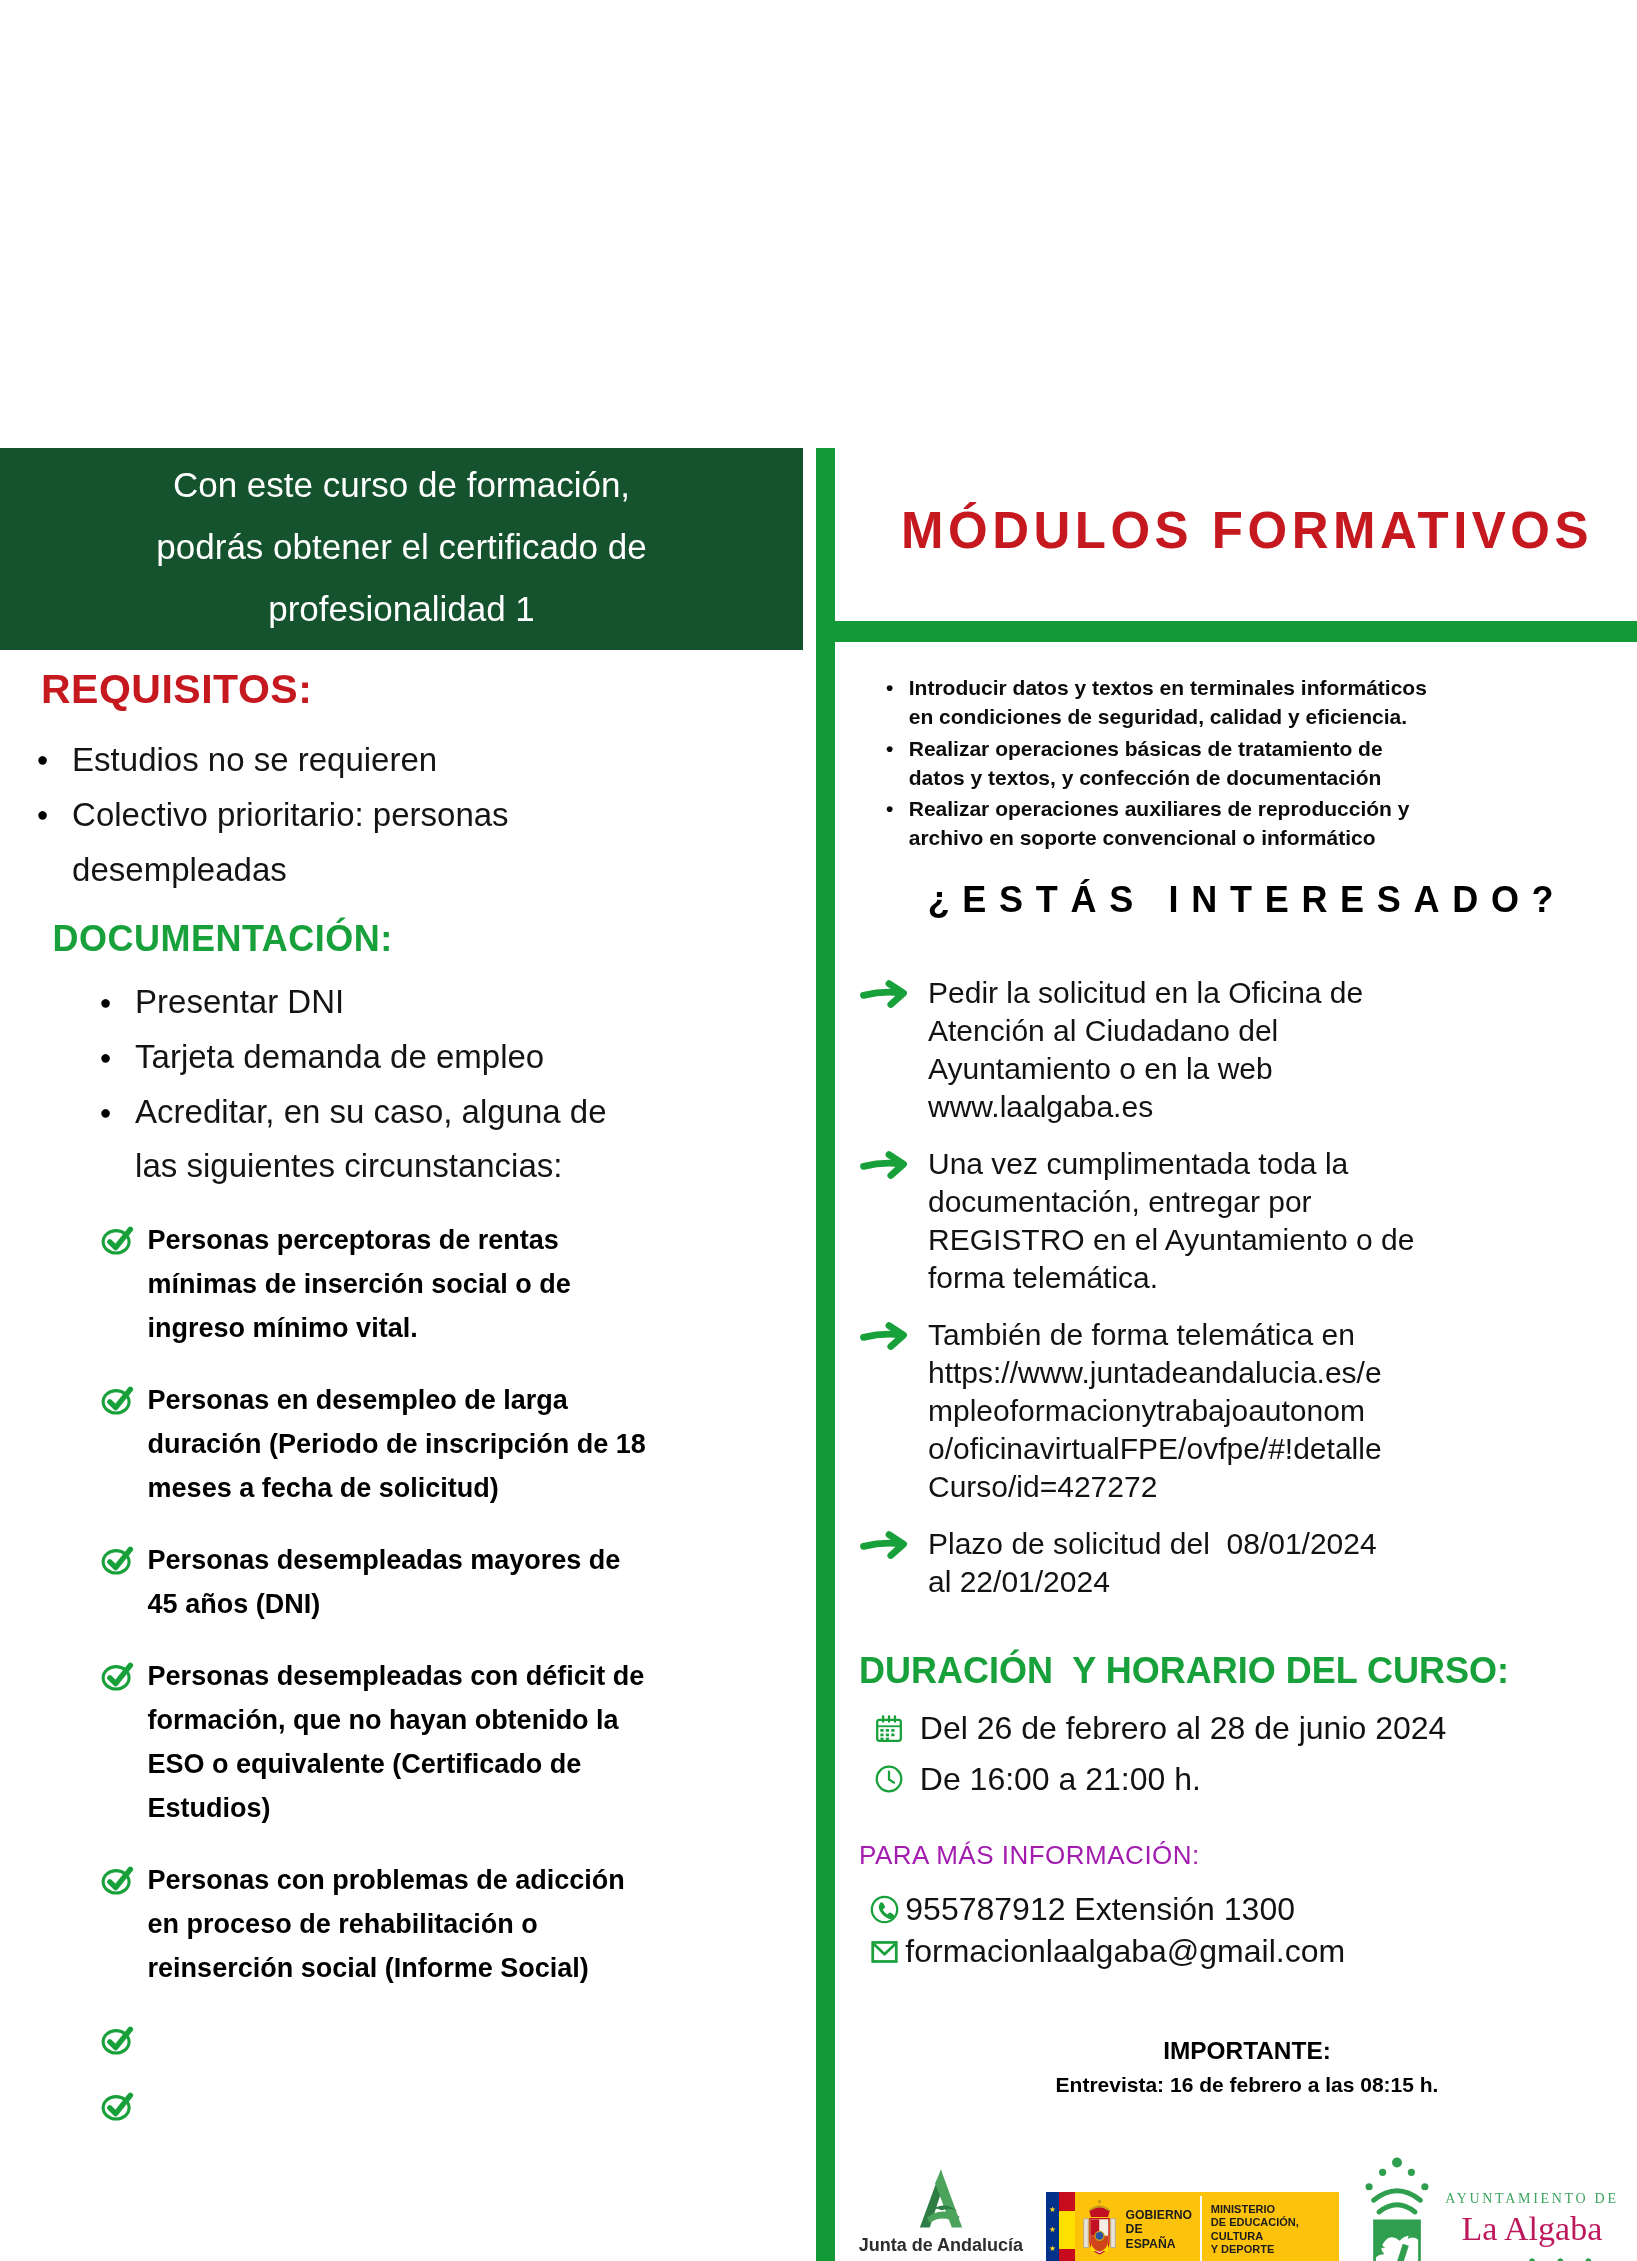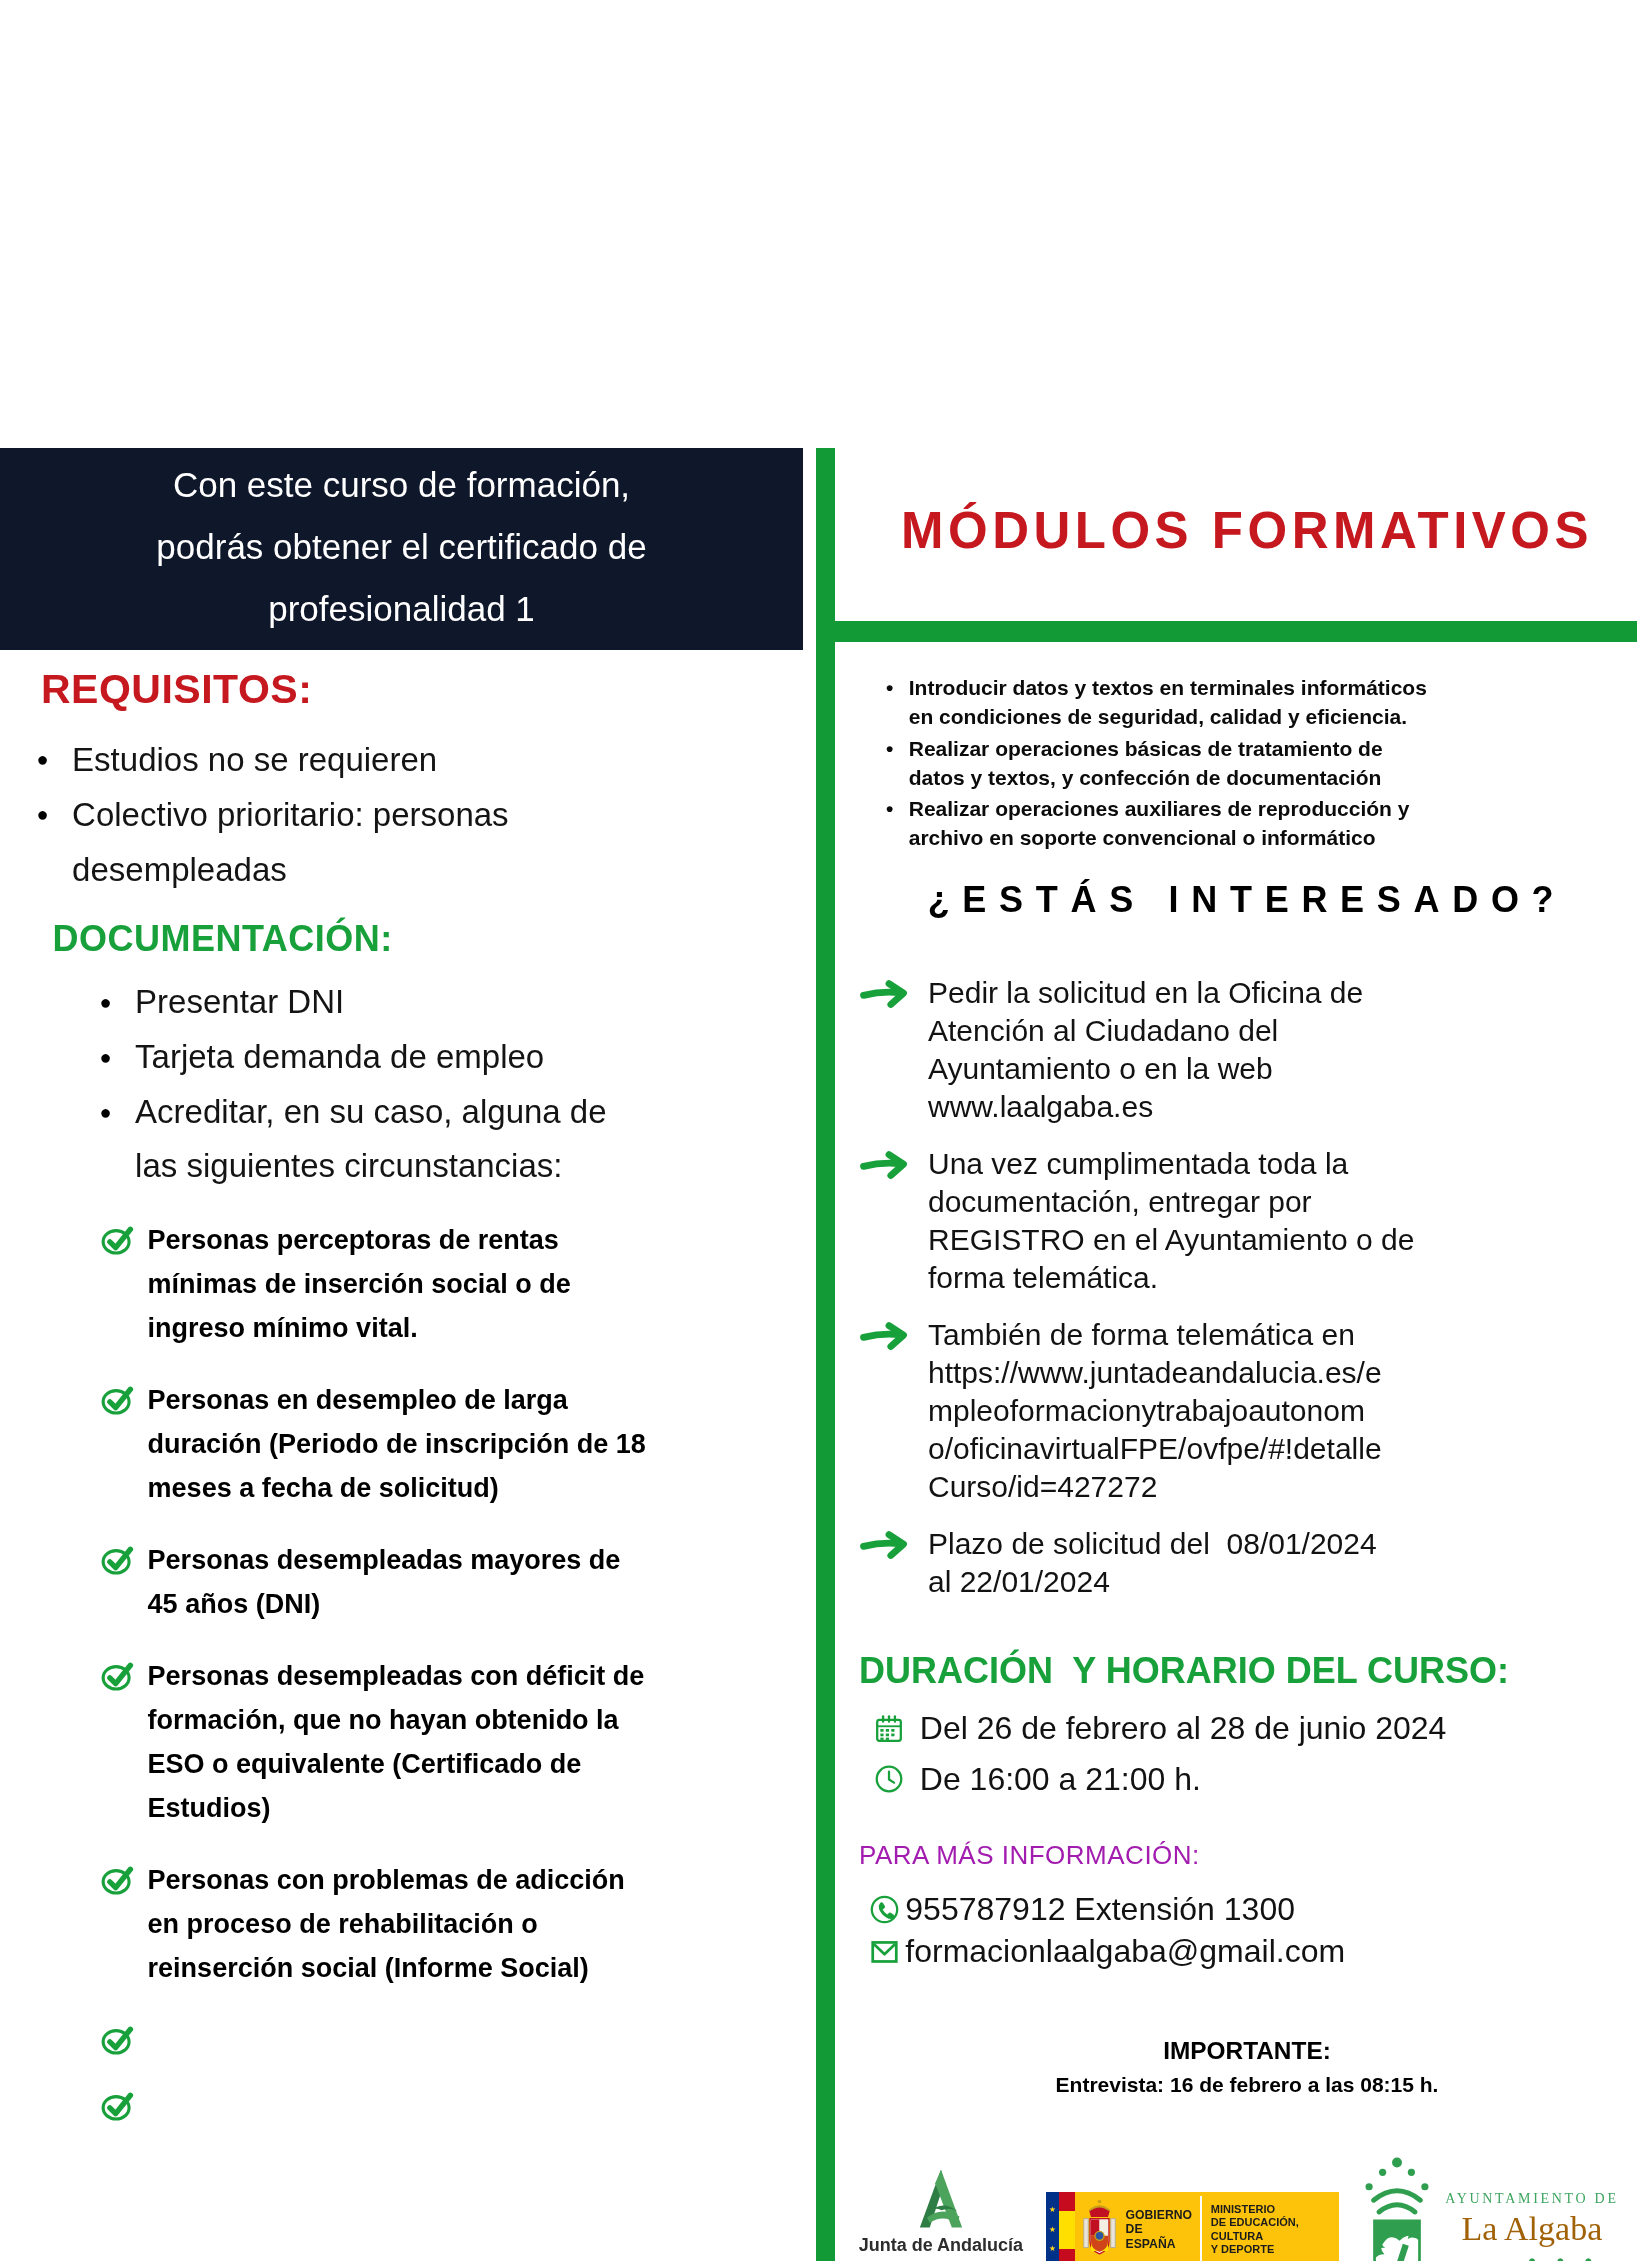--- a/index.html
+++ b/index.html
@@ -7,21 +7,21 @@
   .page{position:absolute;left:0;top:0;width:1638px;height:2316px;}
   .ml{white-space:pre-wrap;}
 
   
   .title-frame{position:absolute;left:0;top:0;width:1638px;height:448px;background:#119A35;}
   .title-inner{position:absolute;left:20.4px;top:20.4px;width:1597px;height:407px;background:#ffffff;
     display:flex;align-items:center;justify-content:center;}
   .title-text{color:#2B9E46;font-weight:bold;font-size:72px;line-height:1.7;text-align:center;letter-spacing:1.8px;}
 
   
-  .intro-box{position:absolute;left:0;top:448px;width:803px;height:202px;background:#0f172a;
+  .intro-box{position:absolute;left:0;top:448px;width:803px;height:202px;background:#14532d;
     display:flex;align-items:flex-start;justify-content:center;}
   .intro-text{color:#ffffff;font-size:35px;line-height:62px;text-align:center;padding-top:6.3px;font-weight:400;}
 
   
   .divider{position:absolute;left:816px;top:448px;width:19px;height:1868px;background:#119A35;}
   .green-bar{position:absolute;left:816px;top:621px;right:0;height:21px;background:#119A35;}
 
   
   .left-col{position:absolute;left:32px;top:658px;width:782px;color:#111;}
   .req-heading{color:#C5181F;font-weight:bold;font-size:41px;letter-spacing:0.5px;margin:8px 0 19px 9px;}
@@ -71,21 +71,21 @@
   .gob-flag .r{flex:1;background:#C60B1E;}
   .gob-flag .y{flex:2;background:#FFDF00;}
   .crest-wrap{flex:0 0 49px;display:flex;align-items:center;justify-content:center;}
   .gob-text{display:flex;align-items:center;font-weight:bold;color:#1c1c1c;font-size:12.2px;line-height:1.15;padding:0 8.1px 0 1.8px;}
   .gob-sep{flex:0 0 1.8px;background:#ffffff;margin:4.5px 0;}
   .min-text{display:flex;align-items:center;font-weight:bold;color:#1c1c1c;font-size:11px;line-height:1.2;padding-left:9px;}
   .algaba{display:flex;align-items:center;}
   .algaba-mark{width:72px;height:149px;}
   .algaba-txt{margin-left:11.8px;display:flex;flex-direction:column;align-items:center;}
   .algaba-top{color:#3DA55F;font-size:14px;letter-spacing:2.7px;font-family:"Liberation Serif",serif;white-space:nowrap;}
-  .algaba-name{color:#a16207;font-size:34px;font-family:"Liberation Serif",serif;margin-top:2.7px;white-space:nowrap;text-align:right;}
+  .algaba-name{color:#be185d;font-size:34px;font-family:"Liberation Serif",serif;margin-top:2.7px;white-space:nowrap;text-align:right;}
   .algaba-dots{color:#2F9E4E;font-size:13.6px;letter-spacing:8.1px;margin-top:4.5px;align-self:flex-end;margin-right:18px;}
 </style>
 </head>
 <body>
 
 <div class="page">
 
 
   <div class="intro-box">
     <div class="intro-text ml">Con este curso de formación,

